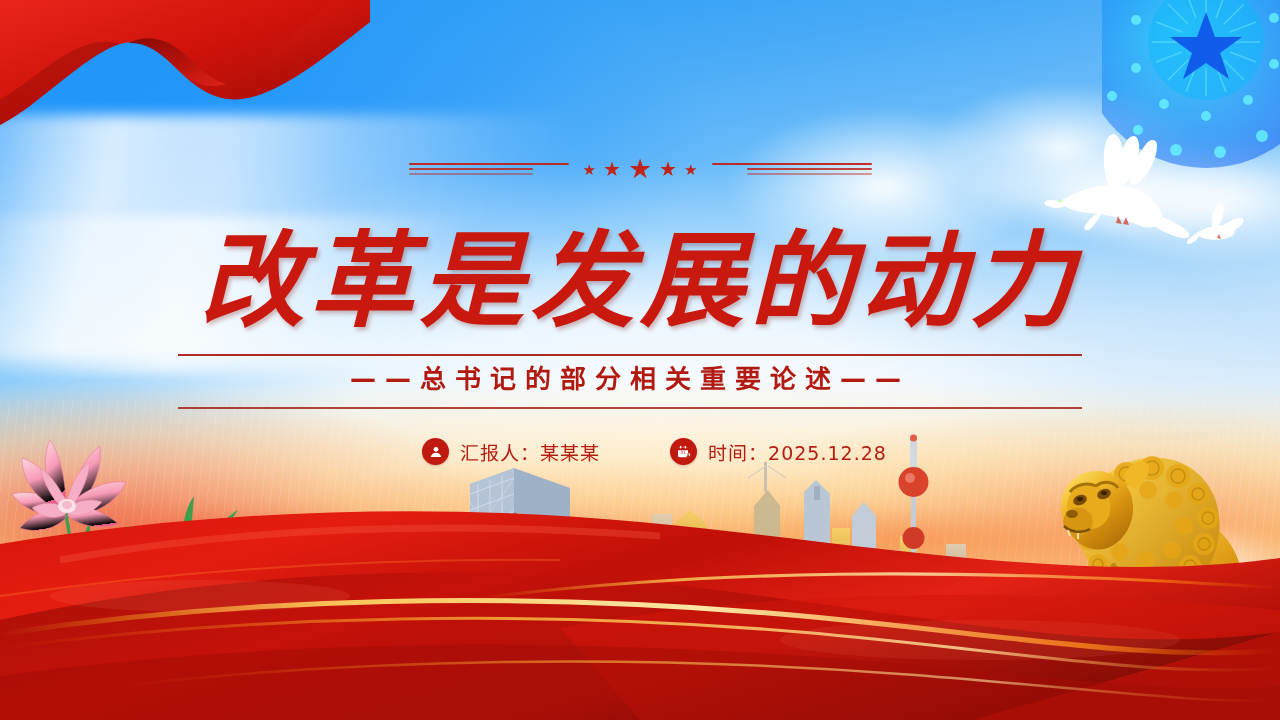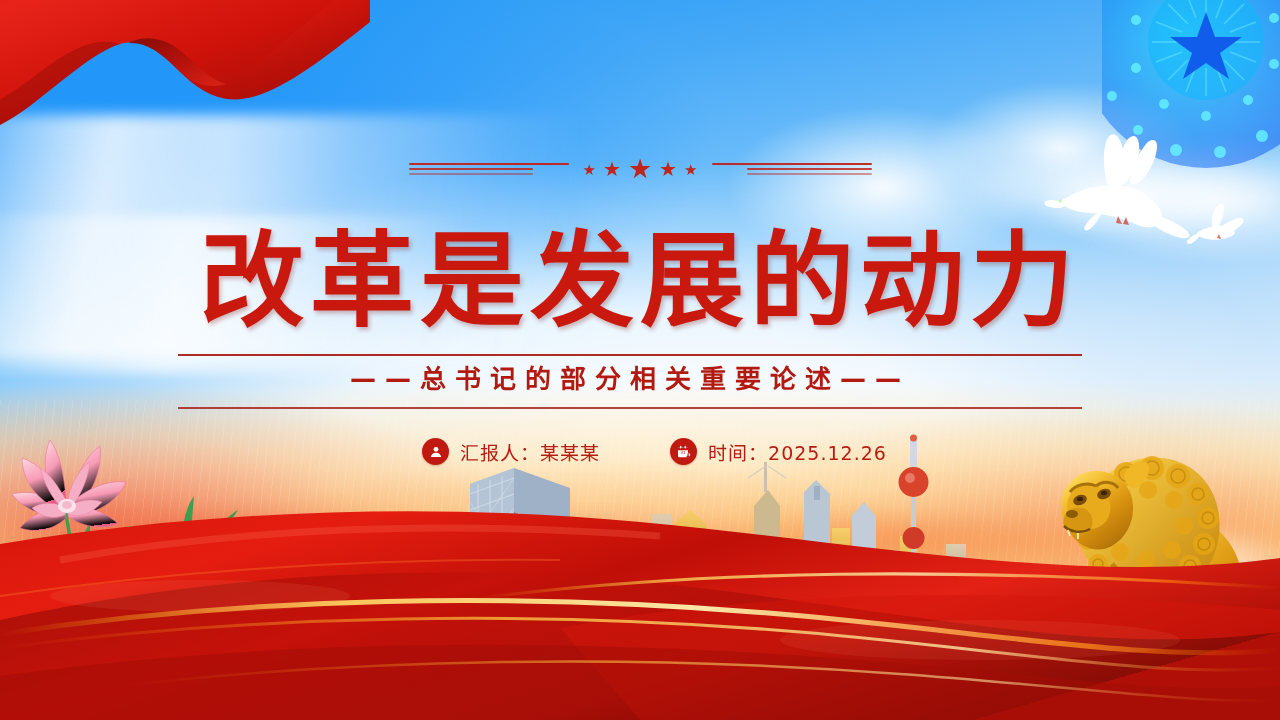--- a/index.html
+++ b/index.html
@@ -134,20 +134,21 @@
   .title {
     position:absolute; top:196px; left:0; right:0;
     text-align:center;
     font-family:"DejaVu Sans","Liberation Sans",sans-serif;
     font-weight:700;
     font-size:104px;
     letter-spacing:6px;
     color:#c9180e;
     text-shadow:2px 3px 4px rgba(120,10,4,0.28);
     white-space:nowrap;
+    font-style:italic;
   }
 
   
   .sub-wrap { position:absolute; top:354px; left:178px; width:904px; }
   .rule { height:2px; background:#a61a12; opacity:.92; }
   .rule.bottom { opacity:.82; }
   .subtitle {
     text-align:center;
     color:#b21a10;
     font-family:"DejaVu Sans","Liberation Sans",sans-serif;
@@ -792,18 +793,18 @@
             <rect x="3" y="5" width="15" height="15" rx="2" fill="#ffffff"></rect>
             <rect x="3" y="5" width="15" height="4.4" fill="#c01a10"></rect>
             <rect x="6" y="2.6" width="2" height="4" rx="1" fill="#ffffff"></rect>
             <rect x="13" y="2.6" width="2" height="4" rx="1" fill="#ffffff"></rect>
             <text x="10.5" y="15.6" font-size="6.4" font-family="DejaVu Sans, sans-serif" fill="#c01a10" text-anchor="middle">31</text>
             <circle cx="18.2" cy="16.6" r="3.2" fill="#ffffff"></circle>
             <circle cx="18.2" cy="15.2" r="1.2" fill="#c01a10"></circle>
             <path d="M15.6,19.6 C15.8,17.9 16.9,17 18.2,17 C19.5,17 20.6,17.9 20.8,19.6 Z" fill="#c01a10"></path>
           </svg>
         </span>
-        <span class="meta-txt">时间：2025.12.26</span>
+        <span class="meta-txt">时间：2025.12.28</span>
       </div>
 
     </div>
   </div>
 </div>
 
 </body></html>

